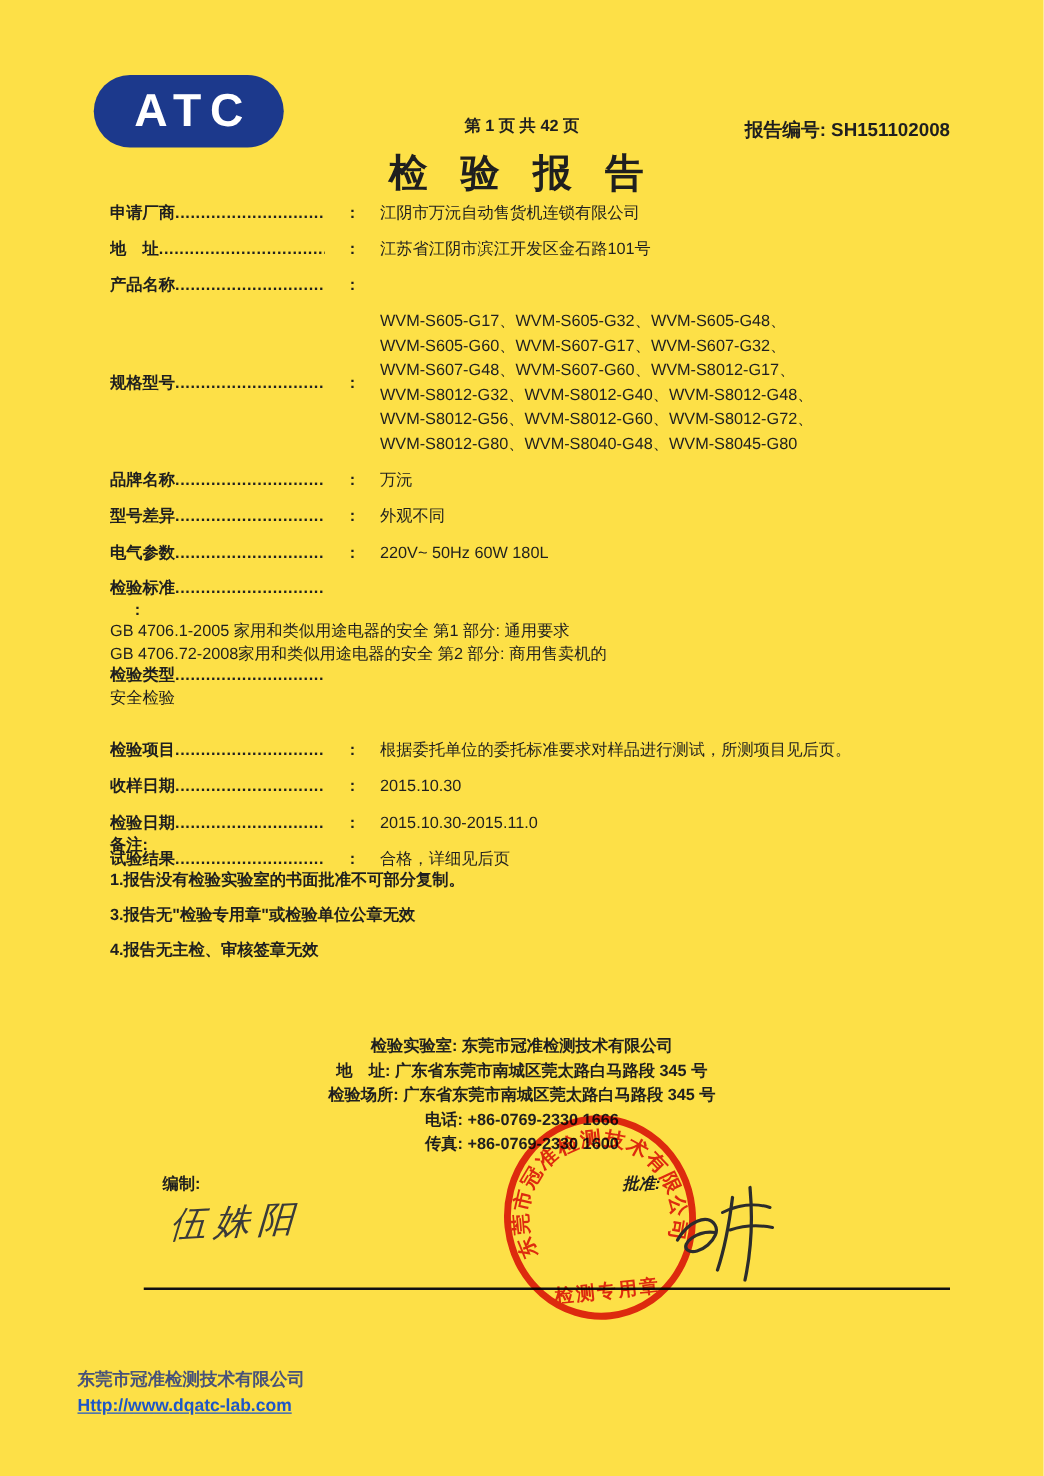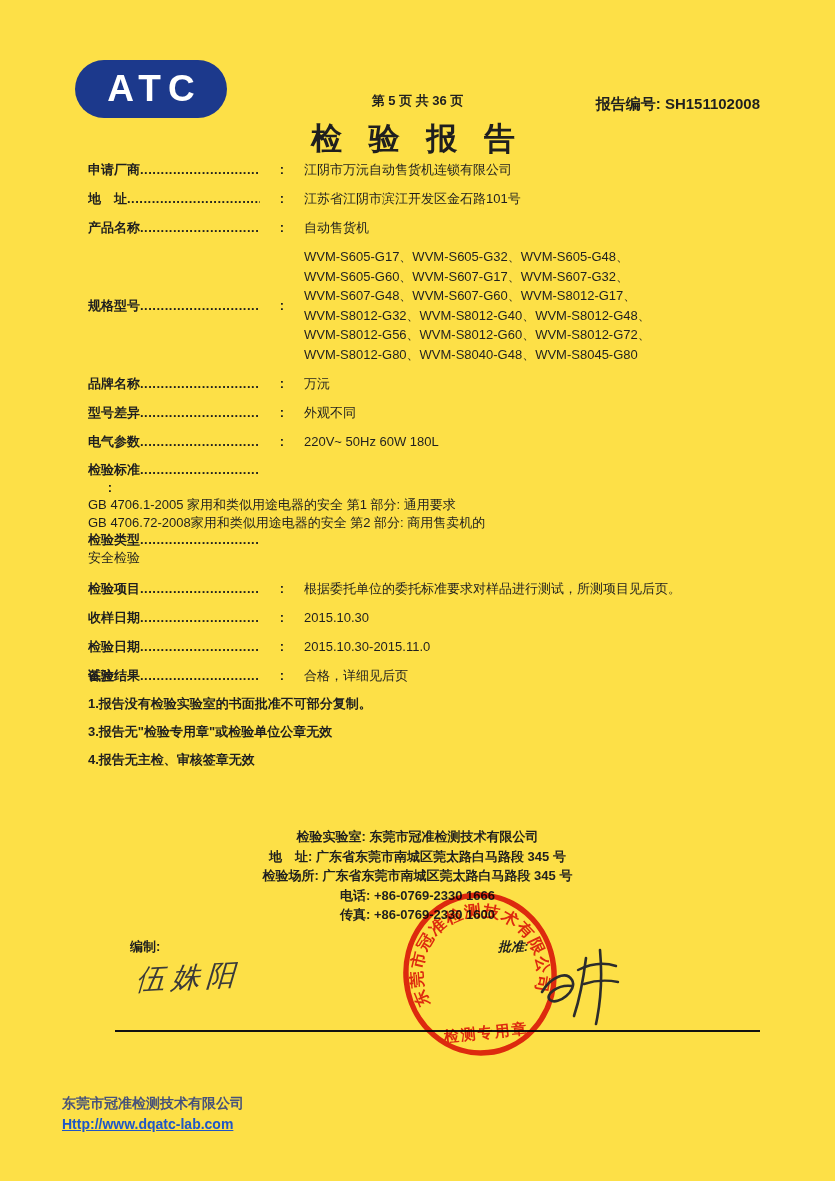--- a/index.html
+++ b/index.html
@@ -37,21 +37,21 @@
     font-size:31px;font-weight:bold;letter-spacing:9px;
   }
   
   .fields{
     position:absolute;left:88px;top:160px;width:676px;
     font-size:13px;line-height:19px;
   }
   .row{display:flex;margin-bottom:10px;}
   .row.std{line-height:17.5px;margin-bottom:0;flex-direction:column;}
   .row.after-models{}
-  .row.gap-top{margin-top:13px;}
+  .row.gap-top{margin-top:24px;}
   .lbl{
     width:172px;flex:none;font-weight:bold;
     display:flex;overflow:hidden;white-space:nowrap;
   }
   .lbl .leader{
     flex:1;overflow:hidden;white-space:nowrap;font-weight:bold;
   }
   .lbl .leader::after{
     content:"...................................................................";
     letter-spacing:0.5px;
@@ -104,21 +104,21 @@
   .footer-url{color:#1e56c8;font-weight:bold;text-decoration:underline;cursor:pointer;}
 </style>
 </head>
 <body>
 
 <div class="page">
 
   <div class="logo">
     <span class="logo-text">ATC</span>
   </div>
-  <div class="page-info">第 5 页 共 36 页</div>
+  <div class="page-info">第 1 页 共 42 页</div>
   <div class="report-no">报告编号: SH151102008</div>
   <div class="doc-title">检 验 报 告</div>
 
   <div class="fields">
 
     <div class="row">
       <span class="lbl">
           <span>申请厂商</span>
           <span class="leader"></span>
         </span>
@@ -134,21 +134,20 @@
       <span class="colon">:</span>
       <span class="val">江苏省江阴市滨江开发区金石路101号</span>
     </div>
 
     <div class="row">
       <span class="lbl">
           <span>产品名称</span>
           <span class="leader"></span>
         </span>
       <span class="colon">:</span>
-      <span class="val">自动售货机</span>
     </div>
 
     <div class="row center-lbl">
       <span class="lbl">
           <span>规格型号</span>
           <span class="leader"></span>
         </span>
       <span class="colon">:</span>
       <span class="val models">
         <span class="line">WVM-S605-G17、WVM-S605-G32、WVM-S605-G48、</span>

